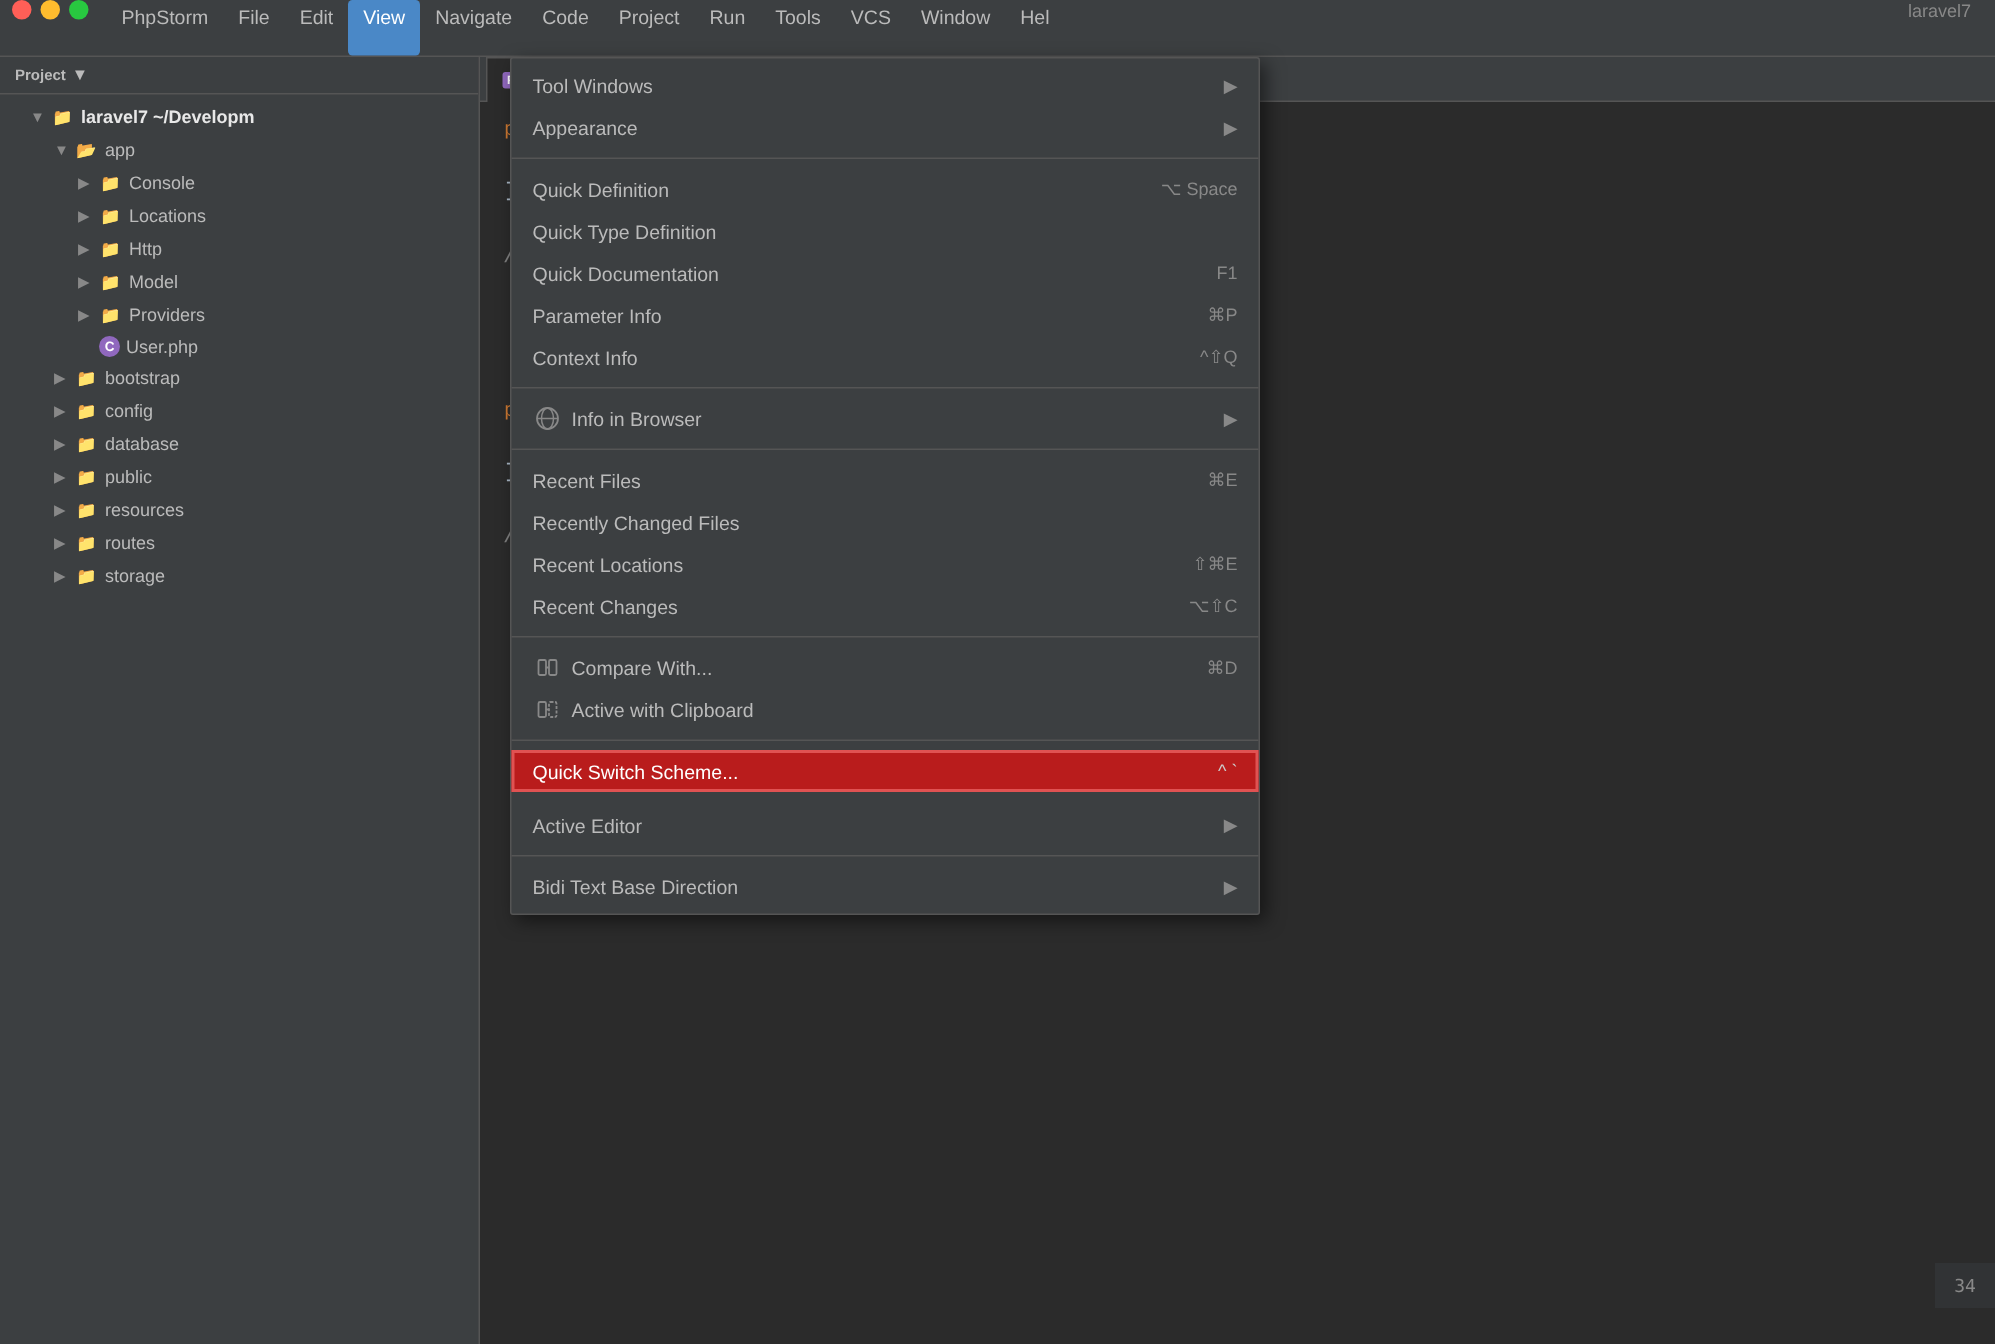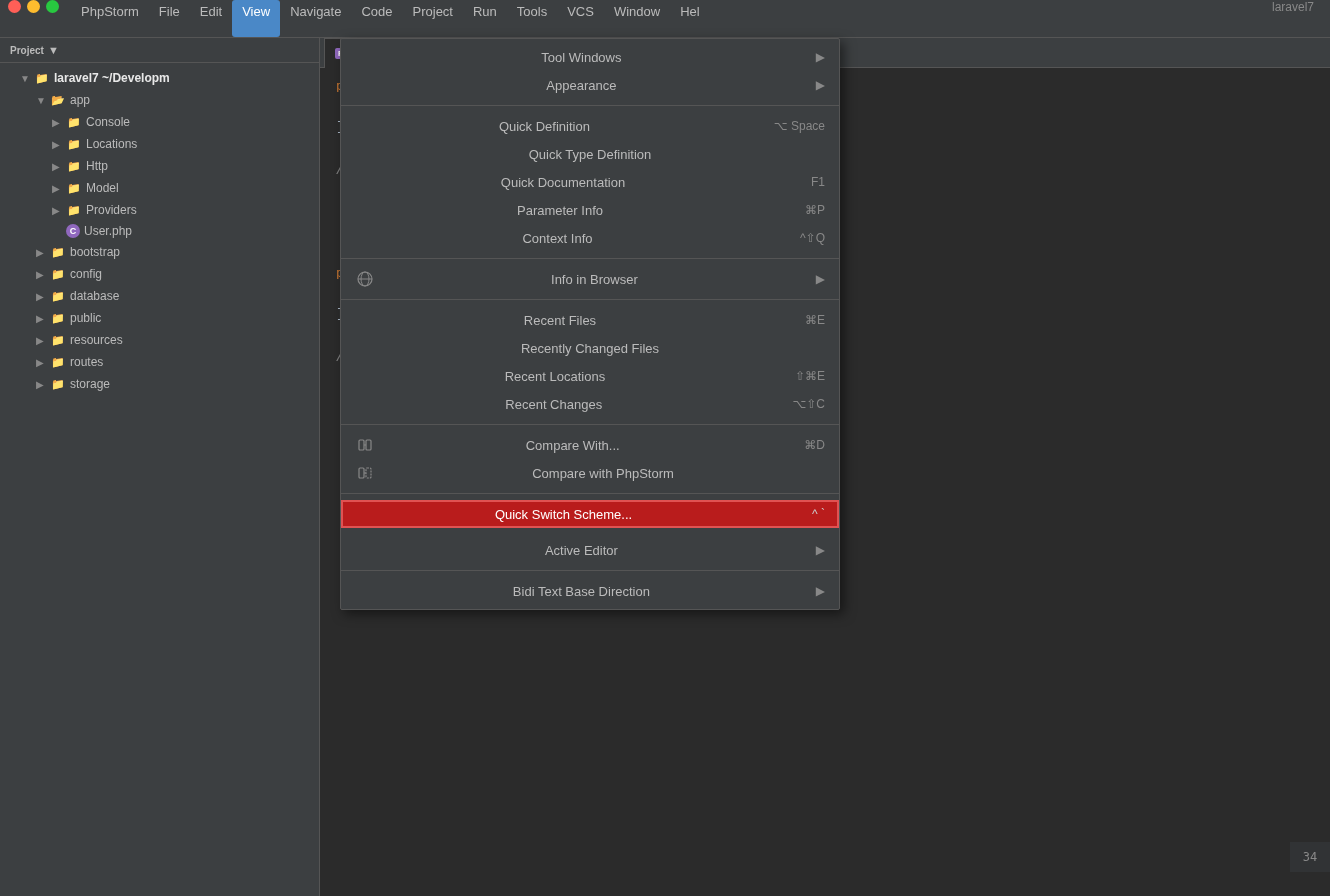--- a/index.html
+++ b/index.html
@@ -191,21 +191,20 @@
 
     
     .dropdown-overlay {
       position: absolute;
       top: 38px;
       left: 0;
       right: 0;
       bottom: 0;
       z-index: 200;
       pointer-events: none;
-      text-align: center;
     }
 
     .dropdown-menu {
       position: absolute;
       top: 0;
       left: 340px;
       width: 500px;
       background: #3c3f41;
       border: 1px solid #555;
       box-shadow: 4px 4px 12px rgba(0,0,0,0.5);
@@ -523,21 +522,21 @@
         <span class="menu-item-shortcut">⌘D</span>
       </div>
       <div class="menu-item">
         <span class="menu-item-icon">
           <svg width="16" height="16" viewBox="0 0 16 16">
             <rect x="2" y="3" width="5" height="10" rx="1" stroke="#888" stroke-width="1.2" fill="none"></rect>
             <rect x="9" y="3" width="5" height="10" rx="1" stroke="#888" stroke-width="1.2" fill="none" stroke-dasharray="2,1"></rect>
             <line x1="7" y1="8" x2="9" y2="8" stroke="#888" stroke-width="1.2"></line>
           </svg>
         </span>
-        <span class="menu-item-label">Compare with PhpStorm</span>
+        <span class="menu-item-label">Active with Clipboard</span>
       </div>
     </div>
 
     <hr class="menu-divider">
 
     <div class="menu-section">
       <div class="menu-item highlighted">
         <span class="menu-item-label">Quick Switch Scheme...</span>
         <span class="menu-item-shortcut">^ `</span>
       </div>

